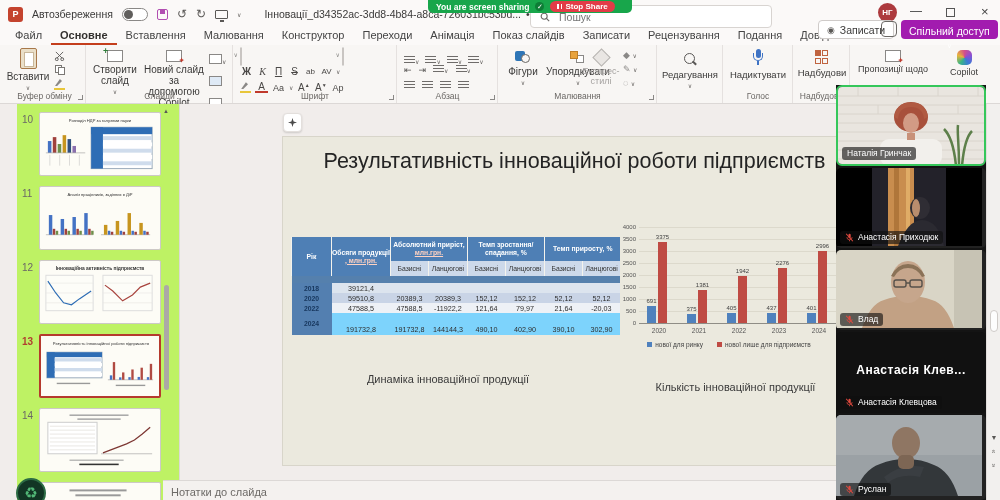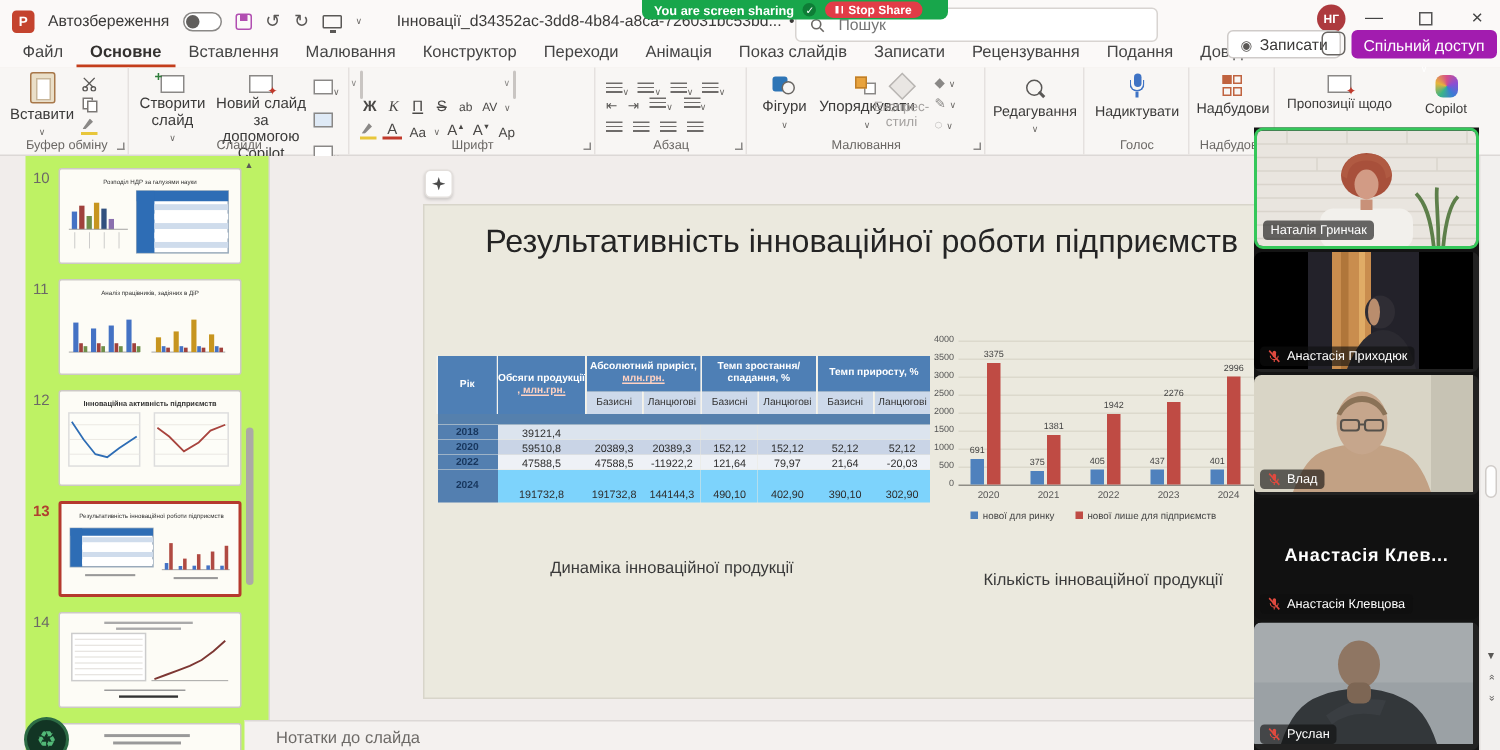--- a/index.html
+++ b/index.html
@@ -128,21 +128,21 @@
   .chart{position:absolute;left:334px;top:84px;width:224px;height:150px;}
   .grid-line{position:absolute;height:1px;background:#dcd9cc;}
   .ytick{position:absolute;width:19px;text-align:right;font-size:6px;color:#555;}
   .bar{position:absolute;width:9px;}
   .bar-label{position:absolute;width:24px;text-align:center;font-size:6px;color:#3f3f3f;}
   .xtick{position:absolute;width:40px;text-align:center;font-size:6.5px;color:#555;}
   .legend{position:absolute;left:0;right:0;display:flex;justify-content:center;gap:14px;font-size:6.5px;color:#444;}
   .legend .sw{width:5px;height:5px;display:inline-block;margin-right:3px;}
   
   .notes{position:absolute;left:163px;top:376px;width:823px;height:20px;background:#f4f1ef;border-top:1px solid #dcd8d6;}
-  .notes-label{position:absolute;left:8px;top:5px;font-size:11px;color:#6d6a67;margin-left:13px;}
+  .notes-label{position:absolute;left:8px;top:5px;font-size:11px;color:#6d6a67;}
   
   .mainsb{position:absolute;left:986px;top:0;width:14px;height:396px;background:#f2f0ee;border-left:1px solid #e2dedc;}
   .mainsb .mthumb{position:absolute;left:3px;top:206px;width:8px;height:22px;background:#fdfdfd;border:1px solid #cfcbc8;border-radius:4px;}
   .sb-ic{position:absolute;left:0;width:14px;text-align:center;font-size:7px;color:#5a5856;}
   .rot90{display:inline-block;transform:rotate(90deg);}
   
   .videostrip{position:absolute;left:836px;top:85px;width:150px;height:415px;background:#141414;z-index:50;}
   .vtile{position:absolute;left:0;width:150px;border-radius:5px;overflow:hidden;background:#222;}
   .vtile.speaking{border:2px solid #35c75a;border-radius:6px;}
   .vtile svg{display:block;}

